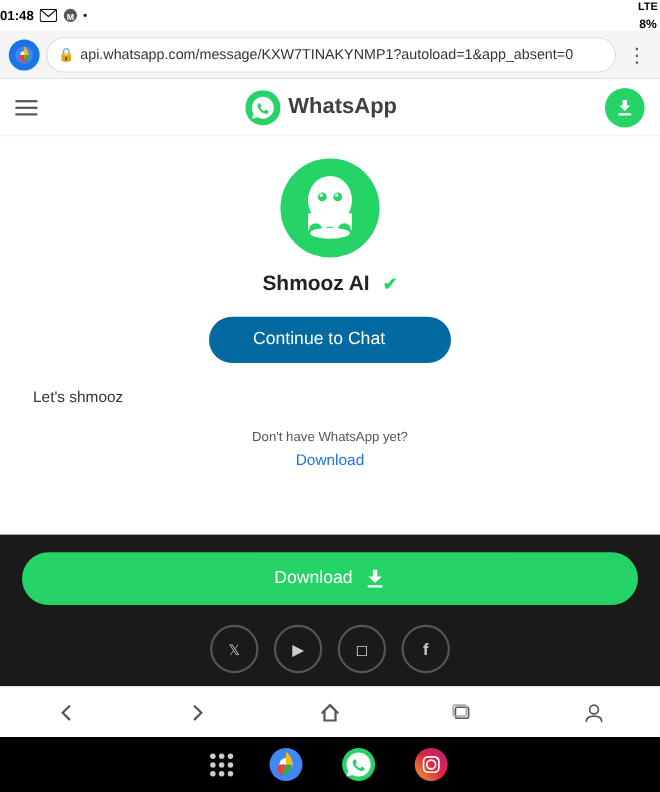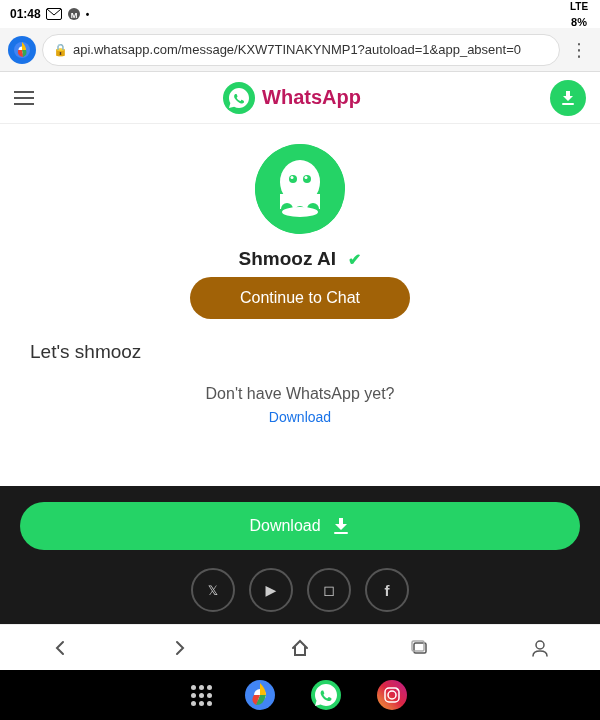--- a/index.html
+++ b/index.html
@@ -12,21 +12,21 @@
       display: flex;
       flex-direction: column;
     }
 
     
     .status-bar {
       background: #fff;
       display: flex;
       align-items: center;
       justify-content: space-between;
-      padding: 4px 10px;
+      padding: 4px 0;
       height: 28px;
     }
     .status-left {
       display: flex;
       align-items: center;
       gap: 5px;
       font-size: 12px;
       font-weight: 600;
       color: #000;
     }
@@ -117,21 +117,21 @@
     .whatsapp-logo {
       display: flex;
       align-items: center;
       gap: 7px;
     }
     .wa-icon {
       width: 32px;
       height: 32px;
     }
     .wa-wordmark {
-      color: #be185d;
+      color: #404040;
       font-size: 20px;
       font-weight: 600;
     }
     .download-circle {
       width: 36px;
       height: 36px;
       background: #25d366;
       border-radius: 50%;
       display: flex;
       align-items: center;
@@ -160,48 +160,48 @@
       overflow: hidden;
       position: relative;
     }
     .profile-name {
       font-size: 19px;
       font-weight: 600;
       color: #222;
       display: flex;
       align-items: center;
       gap: 12px;
-      margin-bottom: 7px;
+      margin-bottom: 18px;
     }
     .verified-badge {
       color: #25d366;
       font-size: 16px;
     }
     .continue-btn {
-      background: #a16207;
+      background: #0369a1;
       color: white;
       border: none;
       border-radius: 25px;
       padding: 12px 40px;
       font-size: 16px;
       font-weight: 500;
       cursor: pointer;
       margin-bottom: 22px;
       width: 220px;
-      text-align: center;
+      text-align: left;
     }
     .tagline {
-      font-size: 19px;
+      font-size: 14px;
       color: #333;
       margin-bottom: 22px;
       align-self: flex-start;
       margin-left: 10px;
     }
     .no-whatsapp {
-      font-size: 16px;
+      font-size: 12px;
       color: #555;
       text-align: right;
       margin-bottom: 6px;
     }
     .download-link {
       color: #1a73e8;
       font-size: 14px;
       text-decoration: none;
       cursor: pointer;
     }

